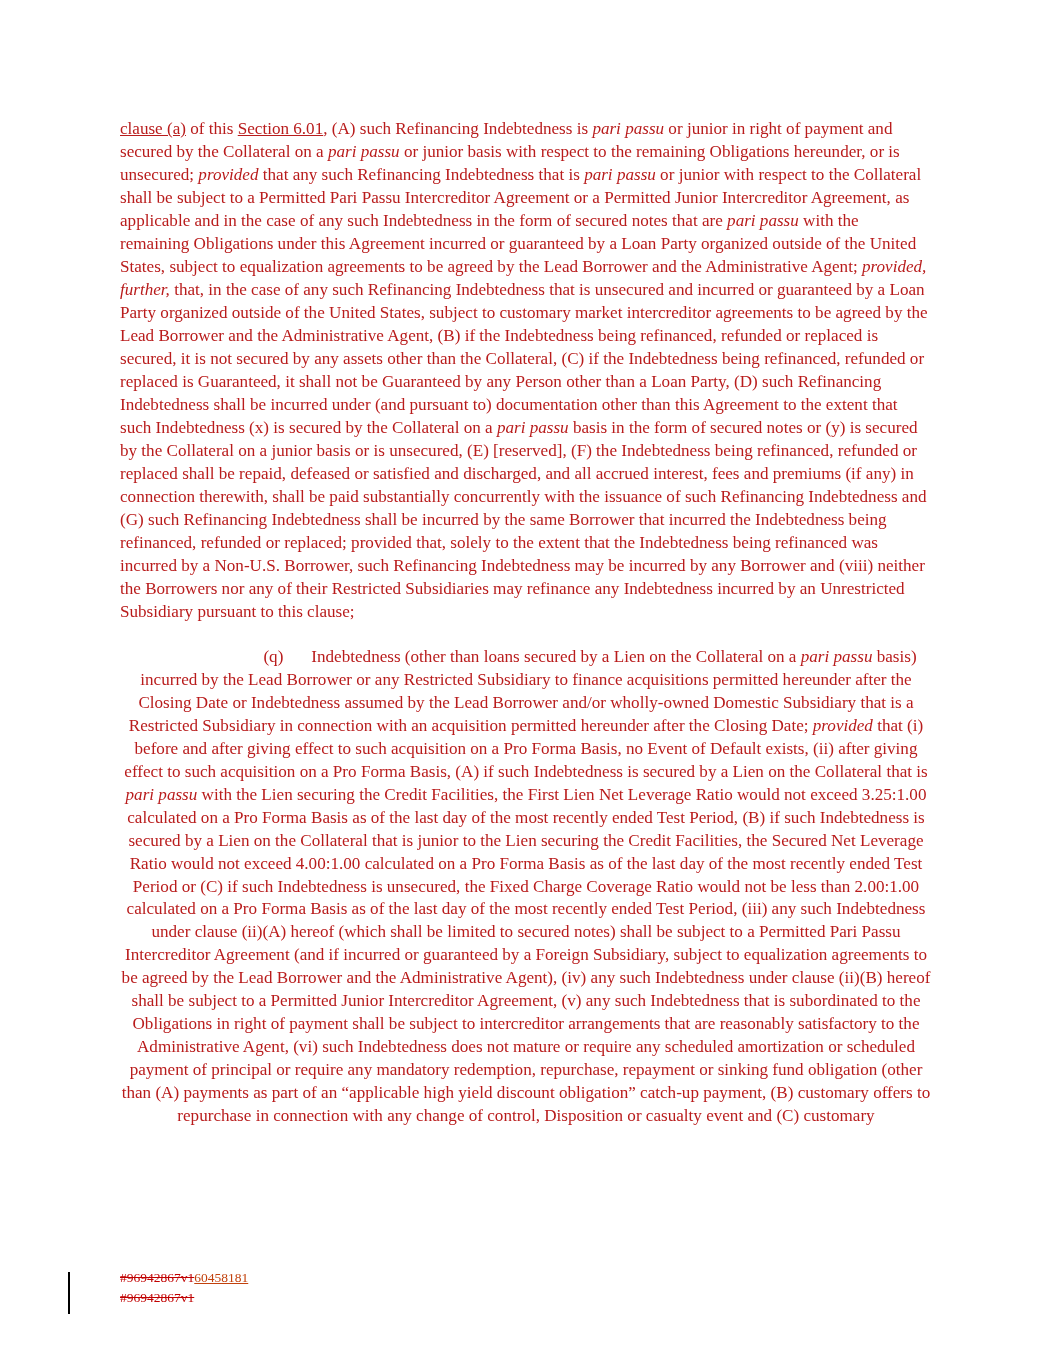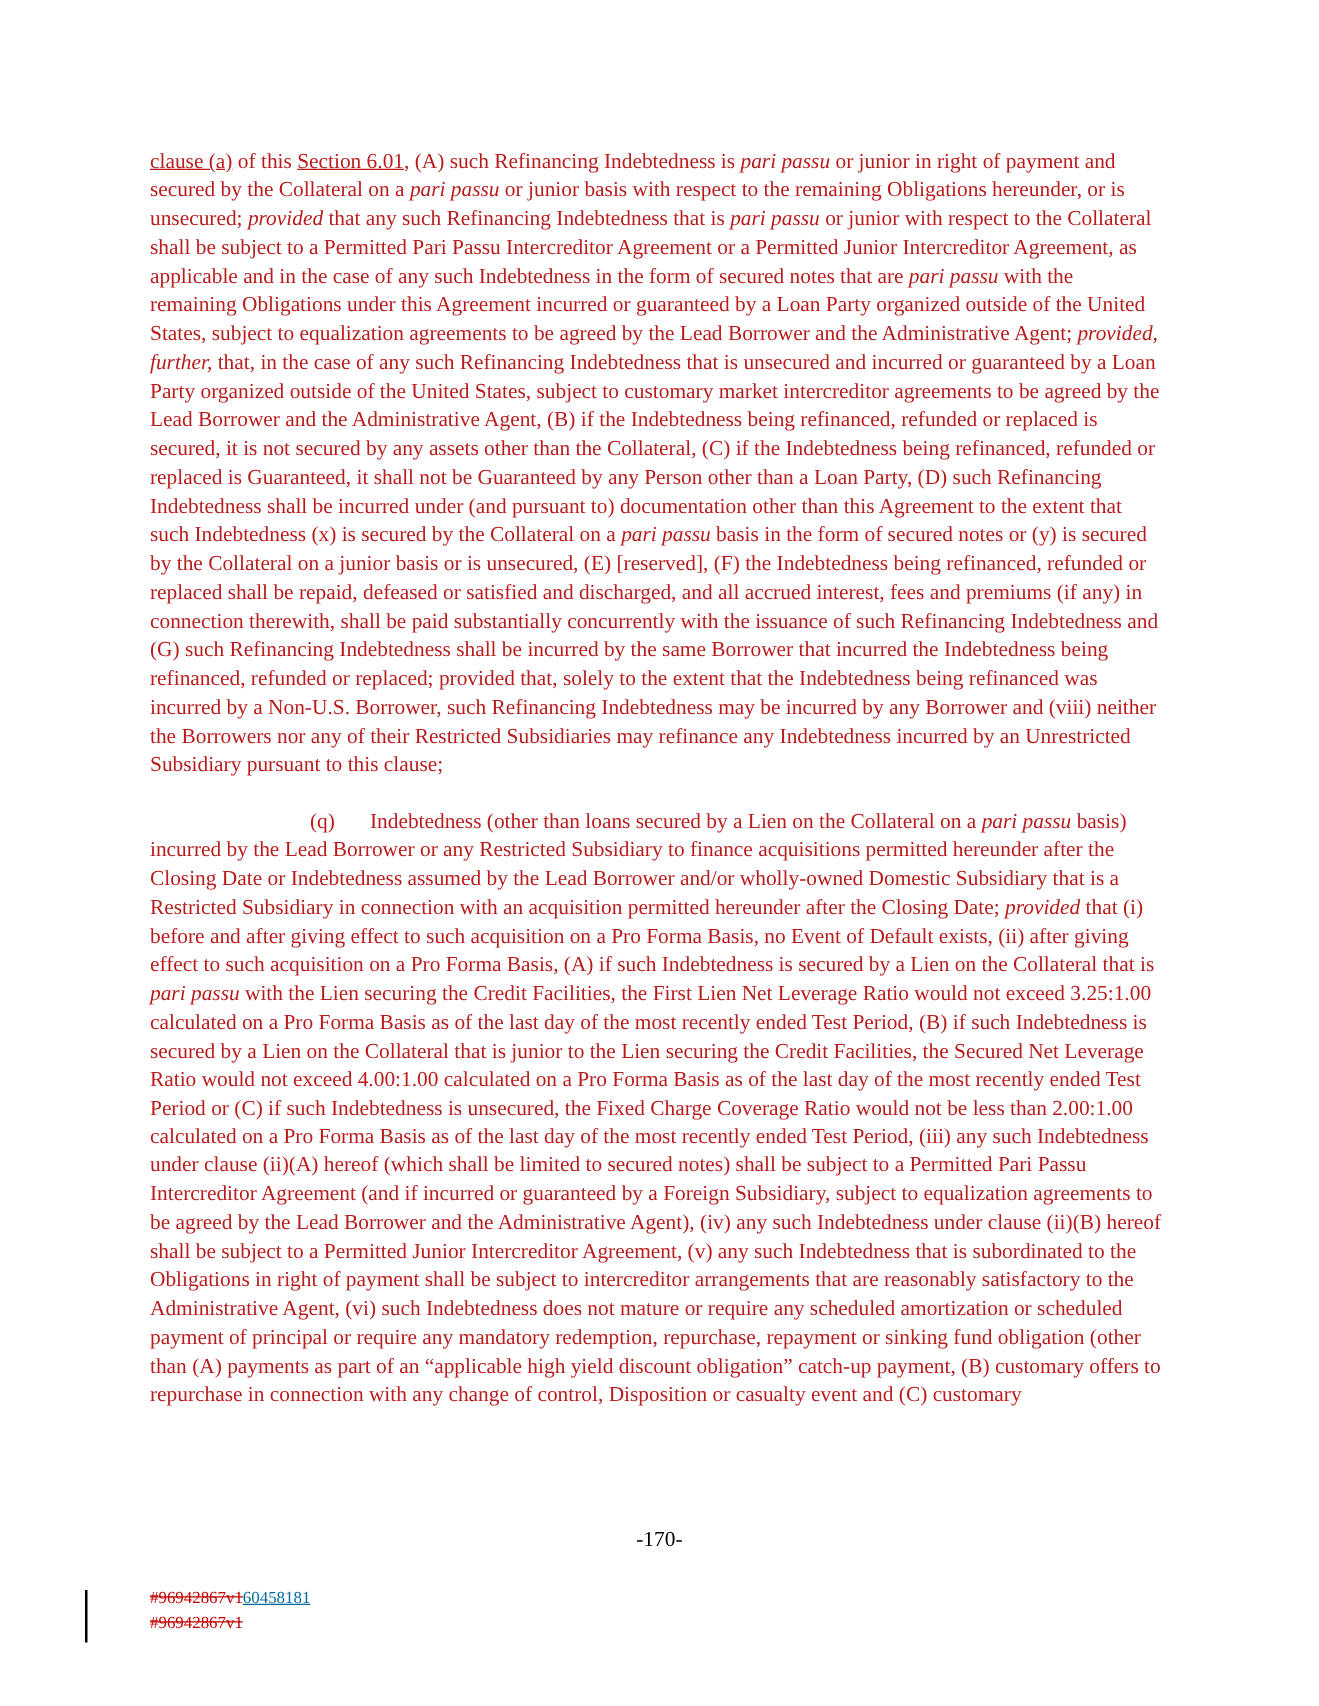--- a/index.html
+++ b/index.html
@@ -24,20 +24,21 @@
   }
   p.para {
     margin: 0 0 0 0;
     font-size: 17.1px;
     line-height: 1.345;
     text-align: left;
     color: #b91c1c;
   }
   p.para + p.para {
     margin-top: 22px;
+    text-align: center;
   }
   .indent-first {
     display: inline-block;
     width: 128px;
   }
   .gap-small {
     display: inline-block;
     width: 28px;
   }
   .u { text-decoration: underline; }
@@ -65,21 +66,21 @@
     top: 1272px;
     width: 2px;
     height: 42px;
     background: #000;
   }
   .footer .strike {
     color: #c00000;
     text-decoration: line-through;
   }
   .footer .ins {
-    color: #0369a1;
+    color: #c2410c;
     text-decoration: underline;
   }
   .footer-line2 .strike {
     color: #c00000;
     text-decoration: line-through;
   }
 </style>
 </head>
 <body>
 
@@ -90,21 +91,20 @@
     <p class="para">
       <span class="u">clause (a)</span><span> of this </span><span class="u">Section 6.01</span><span>, (A) such Refinancing Indebtedness is </span><span class="i">pari passu</span><span> or junior in right of payment and secured by the Collateral on a </span><span class="i">pari passu</span><span> or junior basis with respect to the remaining Obligations hereunder, or is unsecured; </span><span class="i">provided</span><span> that any such Refinancing Indebtedness that is </span><span class="i">pari passu</span><span> or junior with respect to the Collateral shall be subject to a Permitted Pari Passu Intercreditor Agreement or a Permitted Junior Intercreditor Agreement, as applicable and in the case of any such Indebtedness in the form of secured notes that are </span><span class="i">pari passu</span><span> with the remaining Obligations under this Agreement incurred or guaranteed by a Loan Party organized outside of the United States, subject to equalization agreements to be agreed by the Lead Borrower and the Administrative Agent; </span><span class="i">provided, further,</span><span> that, in the case of any such Refinancing Indebtedness that is unsecured and incurred or guaranteed by a Loan Party organized outside of the United States, subject to customary market intercreditor agreements to be agreed by the Lead Borrower and the Administrative Agent, (B) if the Indebtedness being refinanced, refunded or replaced is secured, it is not secured by any assets other than the Collateral, (C) if the Indebtedness being refinanced, refunded or replaced is Guaranteed, it shall not be Guaranteed by any Person other than a Loan Party, (D) such Refinancing Indebtedness shall be incurred under (and pursuant to) documentation other than this Agreement to the extent that such Indebtedness (x) is secured by the Collateral on a </span><span class="i">pari passu</span><span> basis in the form of secured notes or (y) is secured by the Collateral on a junior basis or is unsecured, (E) [reserved], (F) the Indebtedness being refinanced, refunded or replaced shall be repaid, defeased or satisfied and discharged, and all accrued interest, fees and premiums (if any) in connection therewith, shall be paid substantially concurrently with the issuance of such Refinancing Indebtedness and (G) such Refinancing Indebtedness shall be incurred by the same Borrower that incurred the Indebtedness being refinanced, refunded or replaced; provided that, solely to the extent that the Indebtedness being refinanced was incurred by a Non-U.S. Borrower, such Refinancing Indebtedness may be incurred by any Borrower and (viii) neither the Borrowers nor any of their Restricted Subsidiaries may refinance any Indebtedness incurred by an Unrestricted Subsidiary pursuant to this clause;</span>
     </p>
 
     <p class="para">
       <span class="indent-first"></span><span>(q)</span><span class="gap-small"></span><span>Indebtedness (other than loans secured by a Lien on the Collateral on a </span><span class="i">pari passu</span><span> basis) incurred by the Lead Borrower or any Restricted Subsidiary to finance acquisitions permitted hereunder after the Closing Date or Indebtedness assumed by the Lead Borrower and/or wholly-owned Domestic Subsidiary that is a Restricted Subsidiary in connection with an acquisition permitted hereunder after the Closing Date; </span><span class="i">provided</span><span> that (i) before and after giving effect to such acquisition on a Pro Forma Basis, no Event of Default exists, (ii) after giving effect to such acquisition on a Pro Forma Basis, (A) if such Indebtedness is secured by a Lien on the Collateral that is </span><span class="i">pari passu</span><span> with the Lien securing the Credit Facilities, the First Lien Net Leverage Ratio would not exceed 3.25:1.00 calculated on a Pro Forma Basis as of the last day of the most recently ended Test Period, (B) if such Indebtedness is secured by a Lien on the Collateral that is junior to the Lien securing the Credit Facilities, the Secured Net Leverage Ratio would not exceed 4.00:1.00 calculated on a Pro Forma Basis as of the last day of the most recently ended Test Period or (C) if such Indebtedness is unsecured, the Fixed Charge Coverage Ratio would not be less than 2.00:1.00 calculated on a Pro Forma Basis as of the last day of the most recently ended Test Period, (iii) any such Indebtedness under clause (ii)(A) hereof (which shall be limited to secured notes) shall be subject to a Permitted Pari Passu Intercreditor Agreement (and if incurred or guaranteed by a Foreign Subsidiary, subject to equalization agreements to be agreed by the Lead Borrower and the Administrative Agent), (iv) any such Indebtedness under clause (ii)(B) hereof shall be subject to a Permitted Junior Intercreditor Agreement, (v) any such Indebtedness that is subordinated to the Obligations in right of payment shall be subject to intercreditor arrangements that are reasonably satisfactory to the Administrative Agent, (vi) such Indebtedness does not mature or require any scheduled amortization or scheduled payment of principal or require any mandatory redemption, repurchase, repayment or sinking fund obligation (other than (A) payments as part of an “applicable high yield discount obligation” catch-up payment, (B) customary offers to repurchase in connection with any change of control, Disposition or casualty event and (C) customary</span>
     </p>
 
   </div>
 
-  <div class="pagenum">-170-</div>
 
   <div class="changebar"></div>
 
   <div class="footer">
     <div class="footer-line1"><span class="strike">#96942867v1</span><span class="ins">60458181</span></div>
     <div class="footer-line2"><span class="strike">#96942867v1</span></div>
   </div>
 
 </div>
 

